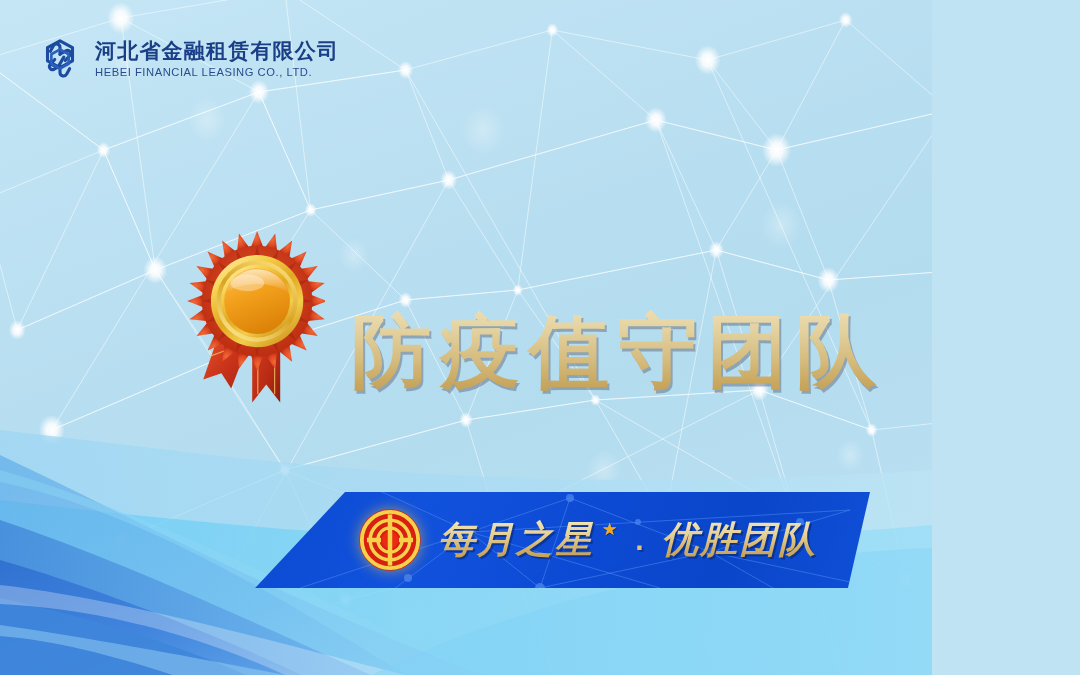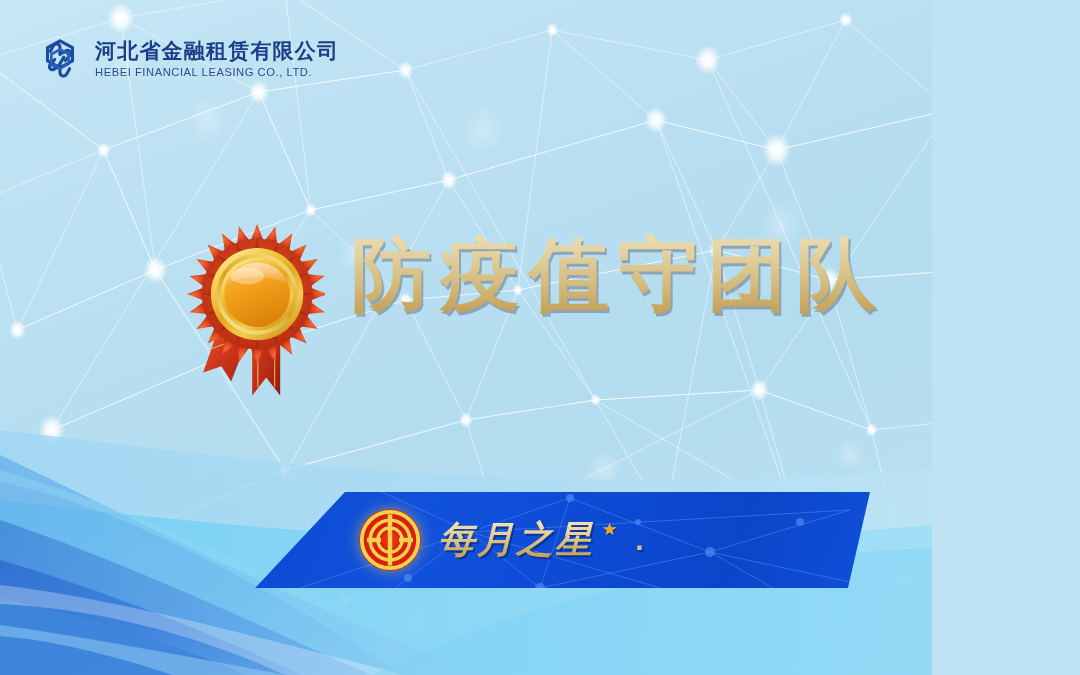--- a/index.html
+++ b/index.html
@@ -30,21 +30,21 @@
     font-family:"DejaVu Sans","Liberation Sans",sans-serif;
   }
   .brand-en{
     margin-top:5px;font-size:11.2px;color:#2a4c8f;
     letter-spacing:.55px;white-space:nowrap;font-weight:400;
   }
 
   
   .title-row{
     position:absolute;left:185px;top:222px;width:720px;height:185px;
-    display:flex;align-items:flex-start;z-index:35;
+    display:flex;align-items:flex-end;z-index:35;
   }
   .rosette{width:140px;height:178px;flex:0 0 140px;margin-right:22px;}
   .main-title{
     font-size:80px;font-weight:700;letter-spacing:9px;
     font-family:"DejaVu Sans","Liberation Sans",sans-serif;
     background:linear-gradient(180deg,#f0e3bb 0%,#e4d2a0 28%,#d6bd80 55%,#c9a75f 78%,#bb9850 100%);
     -webkit-background-clip:text;background-clip:text;
     color:transparent;-webkit-text-fill-color:transparent;
     filter:drop-shadow(2px 3px 0 rgba(90,95,110,.45));
     white-space:nowrap;padding-left:4px;
@@ -411,17 +411,18 @@
           <rect x="46.5" y="10" width="7" height="80" fill="#f7d14a"></rect>
           <rect x="14" y="46.5" width="22" height="7" fill="#f7d14a"></rect>
           <rect x="64" y="46.5" width="22" height="7" fill="#f7d14a"></rect>
         </svg>
       </span>
 
       <span class="banner-text">
         <span class="gold-script">每月之星</span>
         <span class="gold-script star-mark">★</span>
         <span class="dot-sep">·</span>
+        <span class="gold-script">优胜团队</span>
       </span>
     </div>
   </div>
 
 </div>
 
 </body></html>

